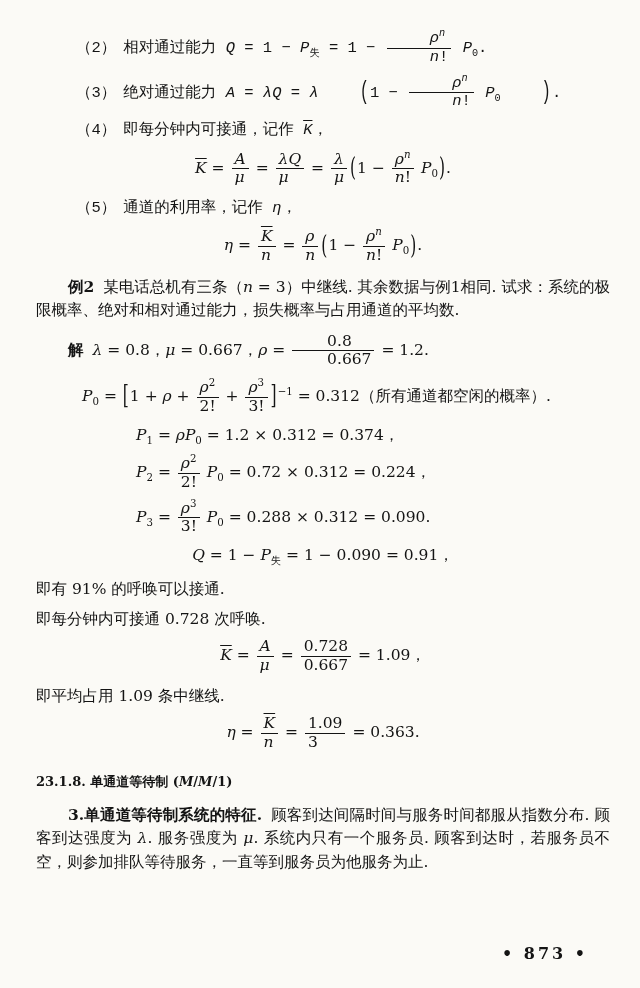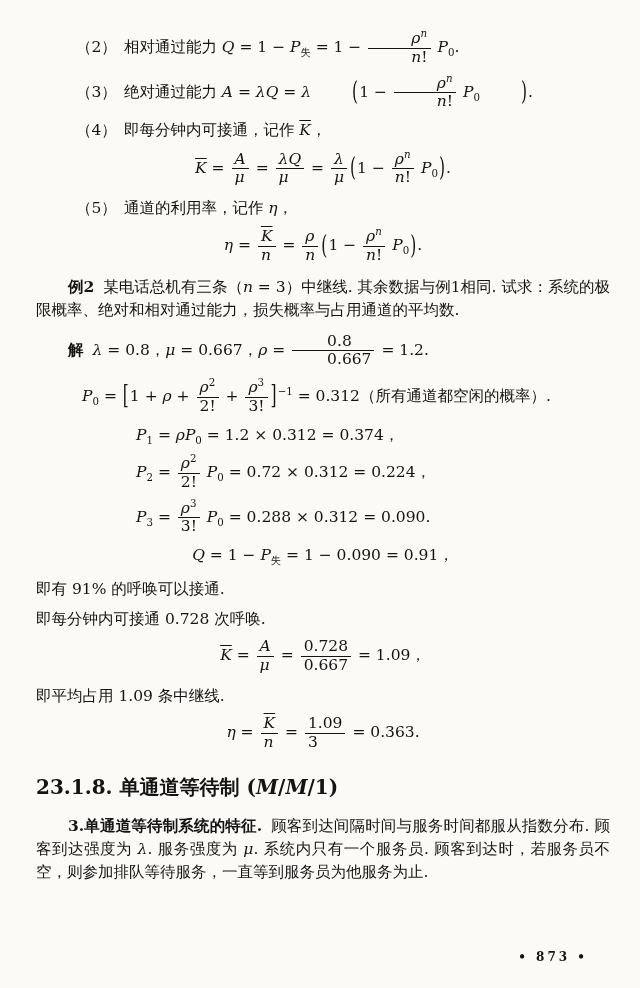--- a/index.html
+++ b/index.html
@@ -5,37 +5,37 @@
   * { box-sizing: border-box; }
   html,body { margin:0; padding:0; background:#d8d7d2; }
   .page {
     width:640px; height:988px; margin:0 auto; position:relative; overflow:hidden;
     background:#fbfaf6; color:#141414;
     font-family:"DejaVu Serif","Liberation Serif",serif;
     font-size:15.5px; line-height:1.5;
     padding:22px 30px 0 36px;
   }
   p { margin:8px 0; }
-  .item { text-indent:40px; }
+  .item { text-indent:40px;font-family:Liberation Mono, monospace; }
   .lbl { padding-right:7px; }
   .lead { font-weight:bold; margin-right:9px; }
   .disp { text-align:center; text-indent:0; margin:4px 0 10px; }
   .f0   { margin:6px 0 6px 46px; }
   .fml  { margin:8px 0 8px 100px; }
   .note { margin:7px 0; }
   .para { text-indent:32px; text-align:justify; margin:10px 0; }
-  .heading { font-size:20px; font-weight:bold; margin:20px 0 12px; }
+  .heading { font-size:13px; font-weight:bold; margin:20px 0 12px; }
   .frac { display:inline-block; vertical-align:middle; text-align:left; line-height:1.15; margin:0 2px; }
   .fnum { display:block; padding:0 3px; }
   .fden { display:block; border-top:1.5px solid currentColor; padding:0 3px; }
   sup, sub { font-size:0.66em; line-height:0; }
   .bigd { display:inline-block; transform:scaleY(1.7); transform-origin:center 52%; padding:0 1px; }
   .ovl { text-decoration:overline; }
   i { font-style:italic; }
-  .pageno { position:absolute; right:52px; bottom:22px; font-weight:bold; letter-spacing:3px; font-size:12px; }
+  .pageno { position:absolute; right:52px; bottom:22px; font-weight:bold; letter-spacing:3px; font-size:16px; }
 </style>
 </head>
 <body>
 
 <div class="page">
 
   <p class="item"><span class="lbl">（2）</span><span>相对通过能力 </span><span><i>Q</i> = 1 − <i>P</i><sub>失</sub> = 1 − <span class="frac"><span class="fnum"><i>ρ</i><sup><i>n</i></sup></span><span class="fden"><i>n</i>!</span></span> <i>P</i><sub>0</sub>.</span></p>
 
   <p class="item"><span class="lbl">（3）</span><span>绝对通过能力 </span><span><i>A</i> = <i>λQ</i> = <i>λ</i><span class="bigd">(</span>1 − <span class="frac"><span class="fnum"><i>ρ</i><sup><i>n</i></sup></span><span class="fden"><i>n</i>!</span></span> <i>P</i><sub>0</sub><span class="bigd">)</span>.</span></p>
 

